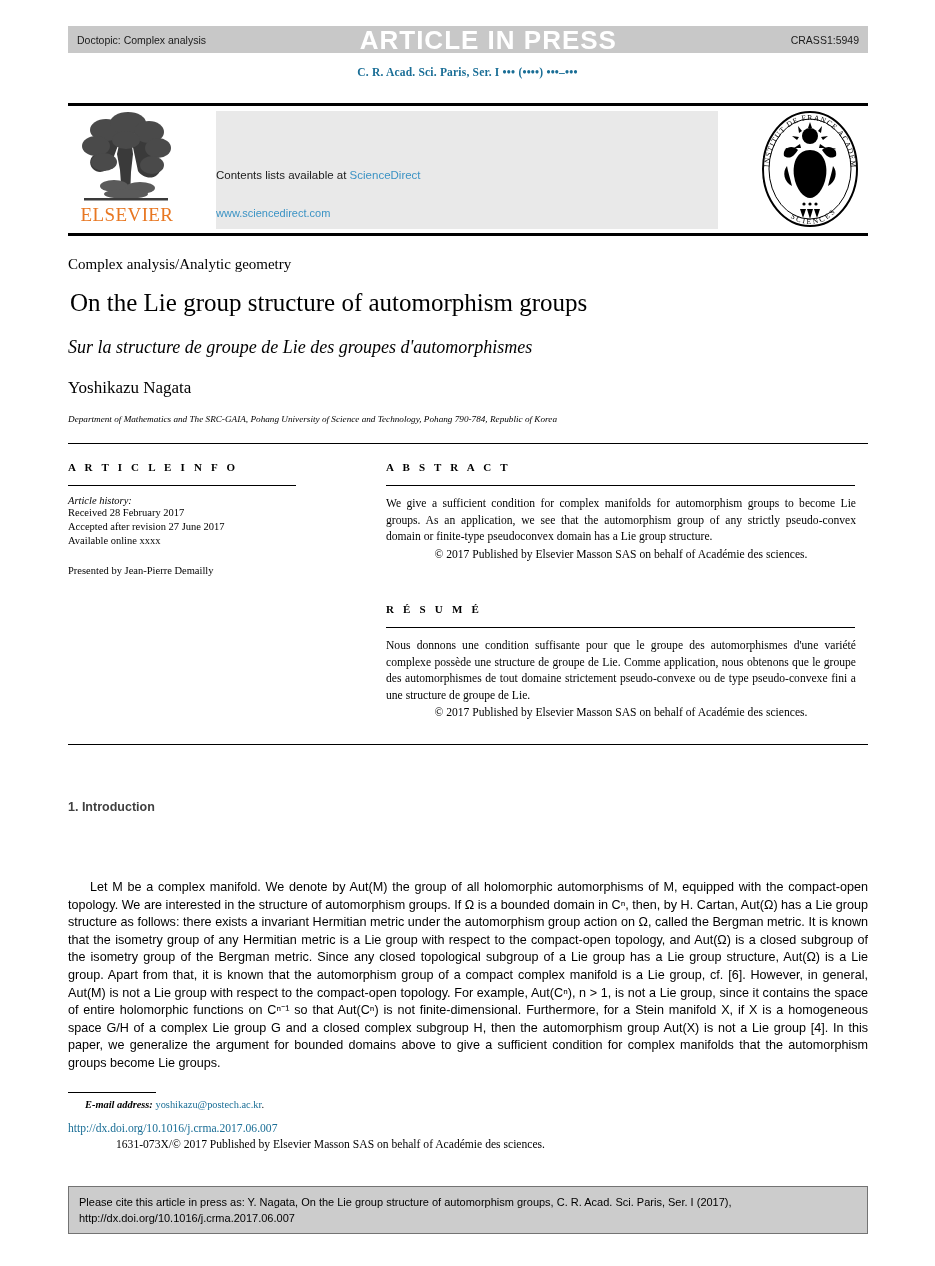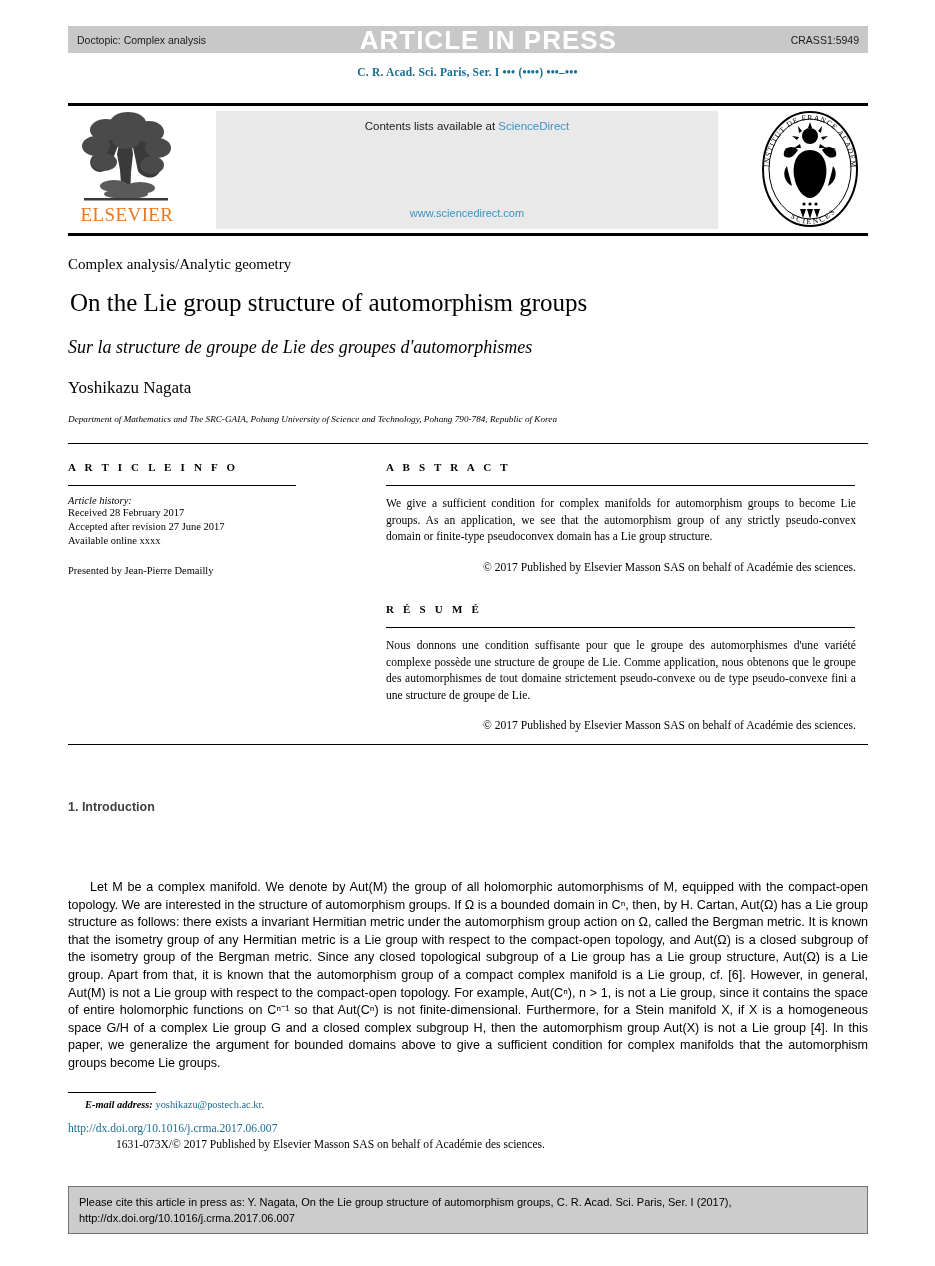--- a/index.html
+++ b/index.html
@@ -124,21 +124,21 @@
     color: #e87722;
   }
   .sd-band {
     position: absolute;
     left: 148px;
     top: 3px;
     width: 502px;
     height: 118px;
     background: #e9e9e9;
     display: flex;
-    flex-direction: column;
+    flex-direction: row;
     align-items: center;
   }
   .sd-contents {
     margin-top: 9px;
     font-family: "Liberation Sans", sans-serif;
     font-size: 11.5px;
     color: #1a1a1a;
     white-space: nowrap;
   }
   .sd-contents .sd-link {
@@ -271,25 +271,25 @@
   }
   .abs-body {
     margin-top: 10px;
     font-family: "Liberation Serif", serif;
     font-size: 11.6px;
     line-height: 16.5px;
     text-align: justify;
     color: #000000;
   }
   .abs-copy {
-    margin-top: 14px;
+    margin-top: 1px;
     font-family: "Liberation Serif", serif;
     font-size: 11.6px;
     line-height: 16.5px;
-    text-align: right;
+    text-align: center;
     color: #000000;
   }
   .res-col {
     position: absolute;
     left: 386px;
     top: 603px;
     width: 470px;
   }
 
   .rule-thin-infobottom {

